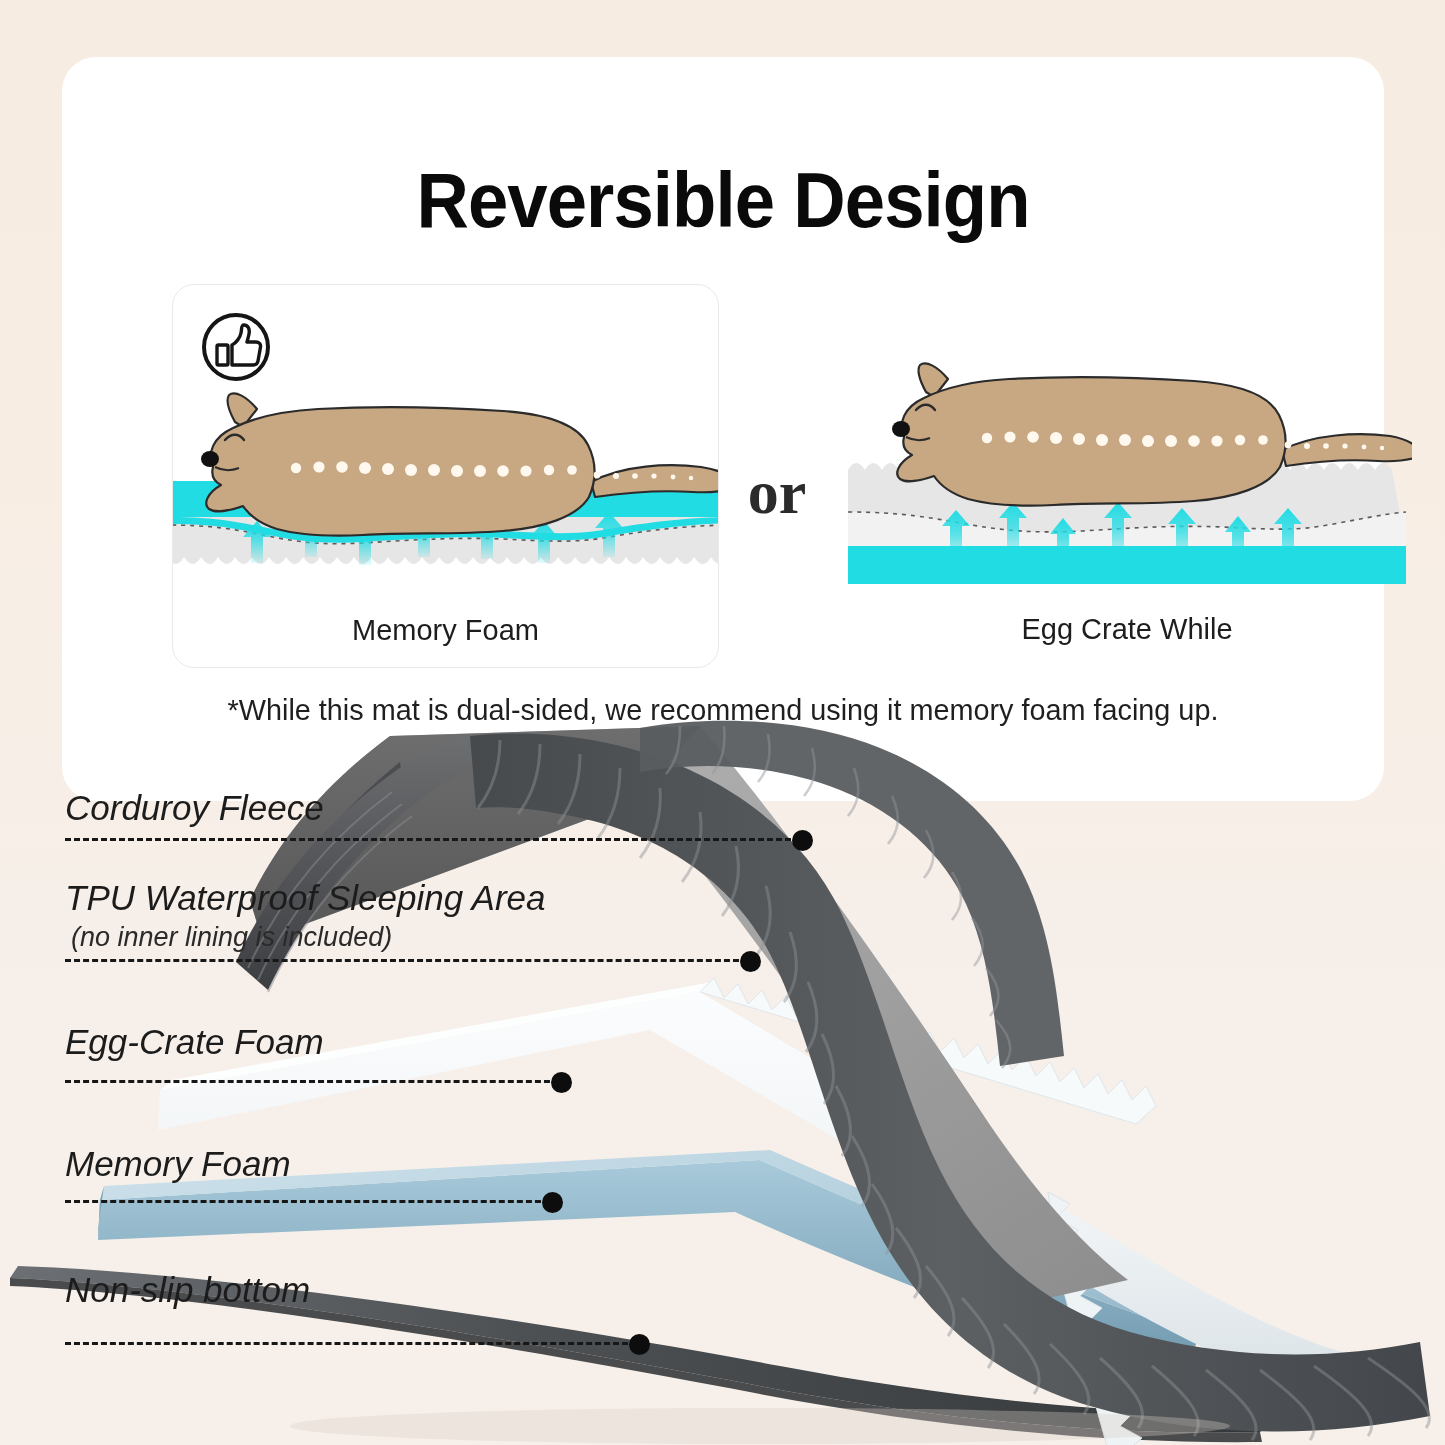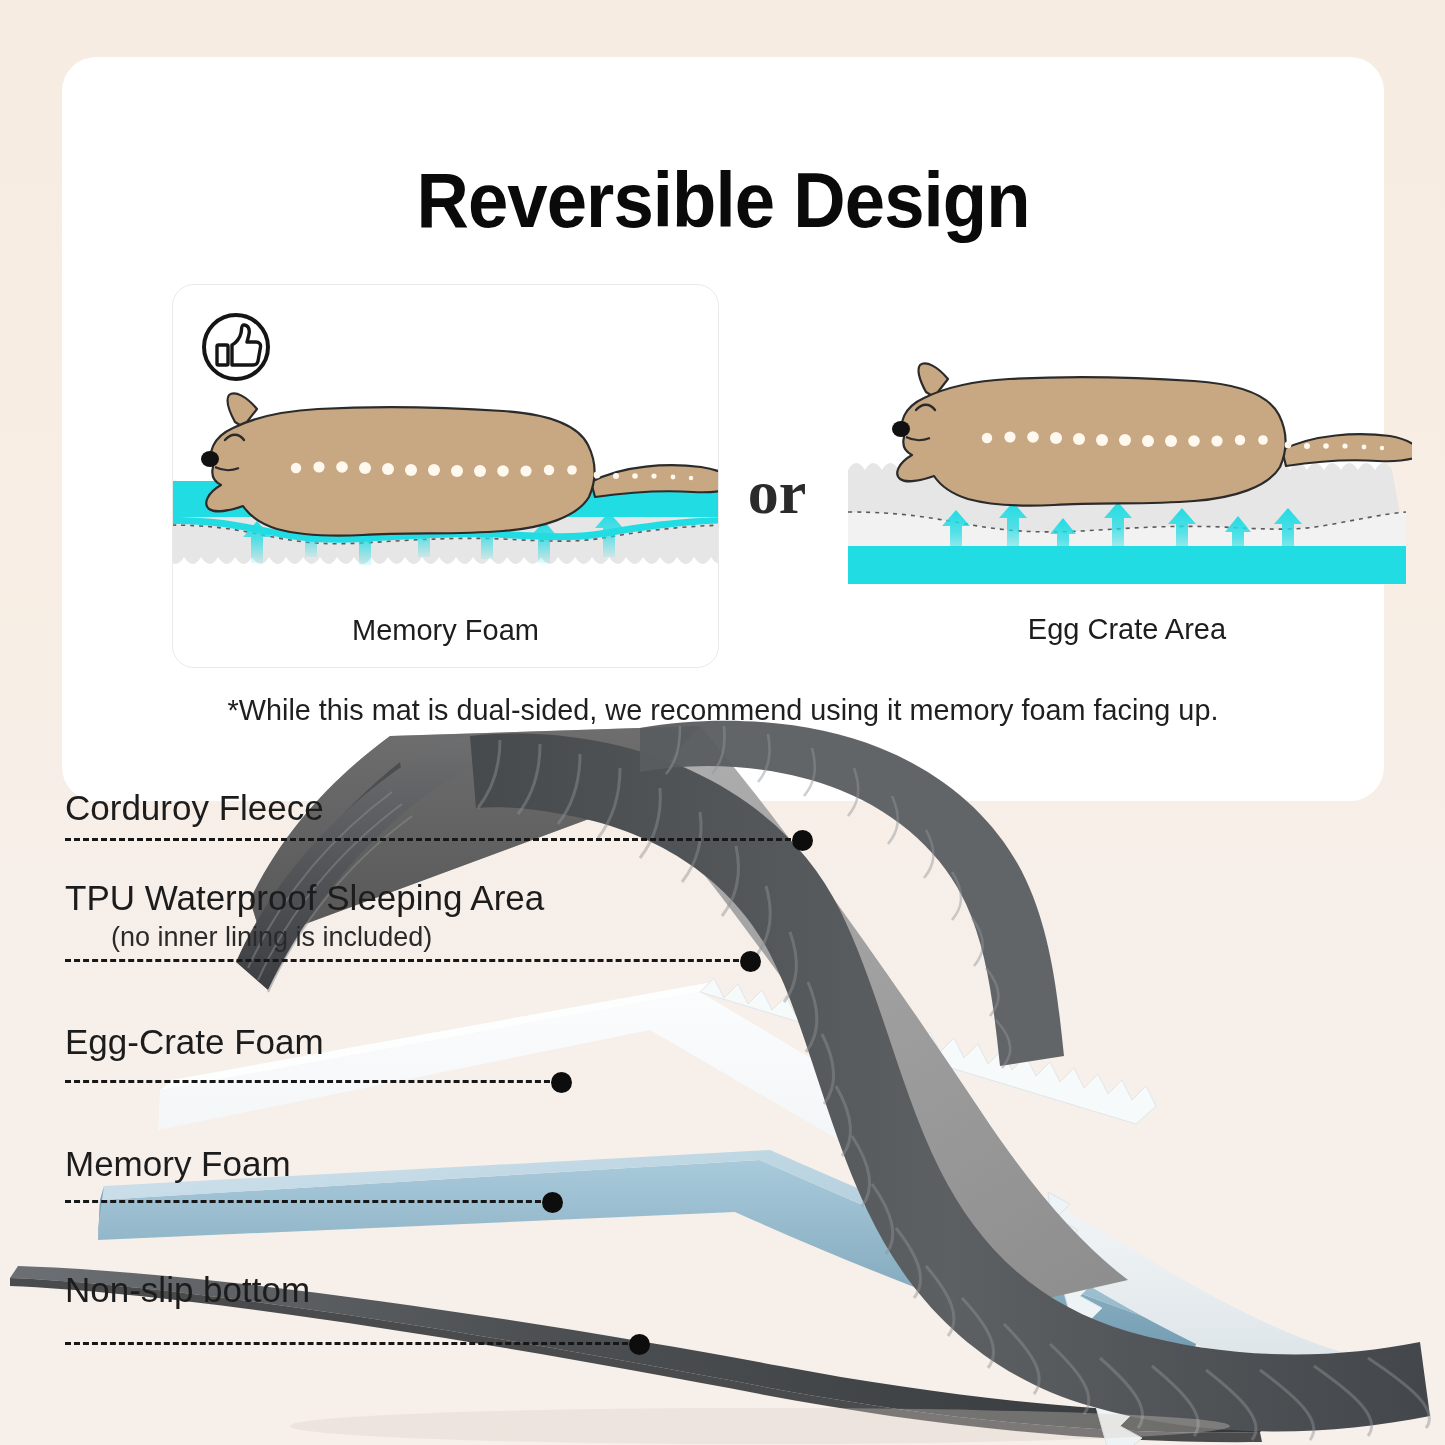--- a/index.html
+++ b/index.html
@@ -98,21 +98,21 @@
     font-size: 30px;
     color: #1f1f1f;
     font-family: "Liberation Sans", sans-serif;
     transform: scaleX(0.96);
   }
 
   
   #lower {
     position: absolute;
     left: 0; top: 700px;
-    width: 1440px; height: 745px;
+    width: 1440px; height: 745px; font-style: italic;
   }
   #product-photo {
     position: absolute;
     left: 0; top: 0; width: 1445px; height: 745px;
   }
   #product-photo svg { display:block; width:100%; height:100%; }
 
   .callout { position: absolute; }
   .callout-label {
     position: absolute;
@@ -122,21 +122,20 @@
     color: #1c1c1c;
     font-family: "Liberation Sans", sans-serif;
   }
   .callout-sub {
     position: absolute;
     left: 6px; bottom: -30px;
     white-space: nowrap;
     font-size: 27px;
     color: #2a2a2a;
     font-family: "Liberation Sans", sans-serif;
-    margin-left: 40px;
   }
   .leader {
     position: absolute;
     left: 0; bottom: 0;
     height: 0;
     border-top: 3px dashed #171717;
   }
   .leader-dot {
     position: absolute;
     width: 21px; height: 21px;
@@ -382,21 +381,21 @@
                 <circle cx="484" cy="162" r="2.8"></circle>
                   <circle cx="503" cy="162" r="2.6"></circle>
                 <circle cx="522" cy="163" r="2.4"></circle>
                   <circle cx="540" cy="164" r="2.2"></circle>
               </g>
             </g>
           </g>
         </svg>
       </div>
 
-      <div class="panel-caption">Egg Crate Area</div>
+      <div class="panel-caption">Egg Crate While</div>
     </div>
 
     <div id="footnote">*While this mat is dual-sided, we recommend using it memory foam facing up.</div>
   </div>
 
   <div id="lower">
 
     <div id="product-photo">
       <svg viewBox="0 0 1445 745" preserveAspectRatio="none">
         <defs>

